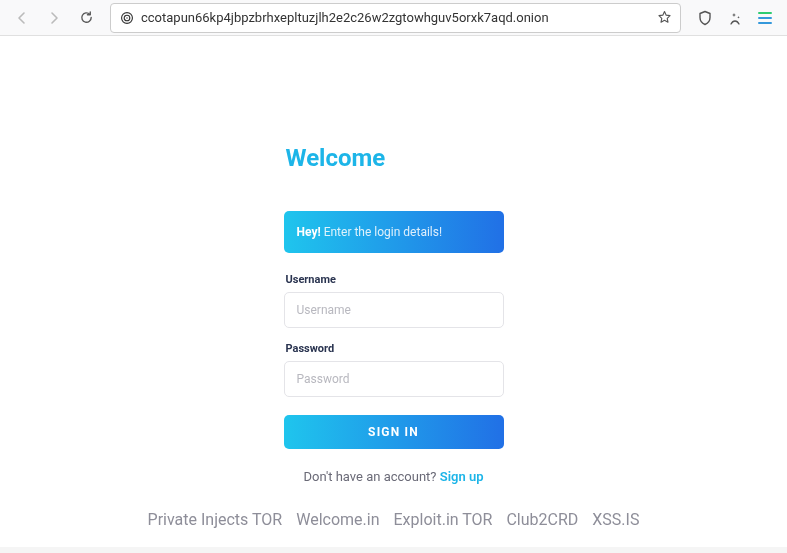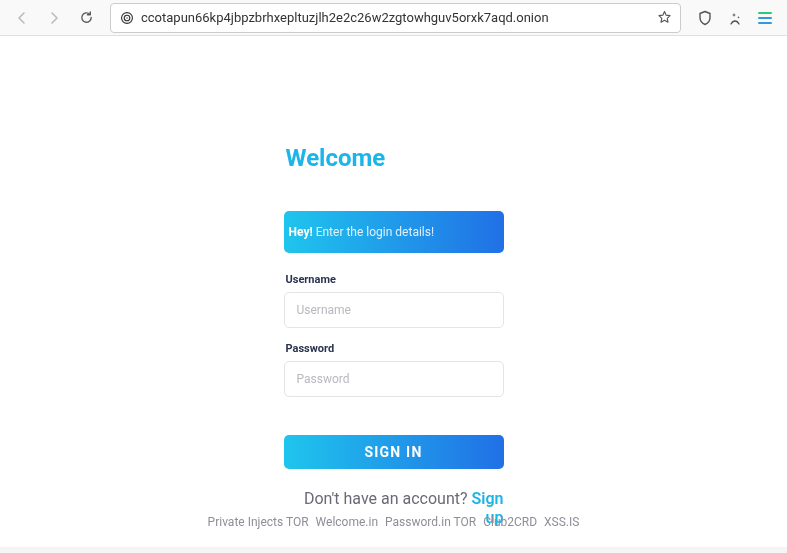--- a/index.html
+++ b/index.html
@@ -90,21 +90,21 @@
     .welcome-title {
       font-size: 24px;
       font-weight: 700;
       color: #1db5e8;
       margin-bottom: 39px;
       margin-left: 2px;
     }
     .hey-banner {
       background: linear-gradient(90deg, #1fc5ed 0%, #2170e6 100%);
       border-radius: 5px;
-      padding: 14px 5px;
+      padding: 14px 13px;
       color: #fff;
       font-size: 12px;
       margin-bottom: 20px;
     }
     .hey-banner .bold {
       font-weight: 700;
     }
     .hey-banner .light {
       opacity: 0.85;
       font-weight: 400;
@@ -130,46 +130,46 @@
     .form-input::placeholder {
       color: #b8b8bf;
     }
     .signin-btn {
       width: 100%;
       height: 34px;
       border: none;
       border-radius: 5px;
       background: linear-gradient(90deg, #1fc5ed 0%, #2170e6 100%);
       color: #fff;
-      font-size: 14px;
+      font-size: 12px;
       font-weight: 700;
       letter-spacing: 1.2px;
       cursor: pointer;
-      margin-top: 24px;
+      margin-top: 4px;
     }
     .signup-row {
-      text-align: right;
+      text-align: center;
       margin-top: 20px;
-      font-size: 16px;
+      font-size: 13px;
       color: #6a6a77;
     }
     .signup-link {
       color: #1db5e8;
       font-weight: 600;
       text-decoration: none;
     }
     .footer-links {
       position: absolute;
       bottom: 18px;
       left: 0;
       right: 0;
       display: flex;
       justify-content: center;
-      gap: 7px;
-      font-size: 12px;
+      gap: 14px;
+      font-size: 16px;
       color: #8e8e99;
     }
     .footer-links span {
       cursor: pointer;
     }
     .hamburger-stack {
       display:flex;
       flex-direction:column;
       gap:3px;
       align-items:flex-end;
@@ -257,17 +257,17 @@
     <button class="signin-btn">SIGN IN</button>
 
     <div class="signup-row">
       <span>Don't have an account? </span><a href="#" class="signup-link">Sign up</a>
     </div>
   </div>
 
   <div class="footer-links">
     <span>Private Injects TOR</span>
     <span>Welcome.in</span>
-    <span>Password.in TOR</span>
+    <span>Exploit.in TOR</span>
     <span>Club2CRD</span>
     <span>XSS.IS</span>
   </div>
 </div>
 
 </body></html>

